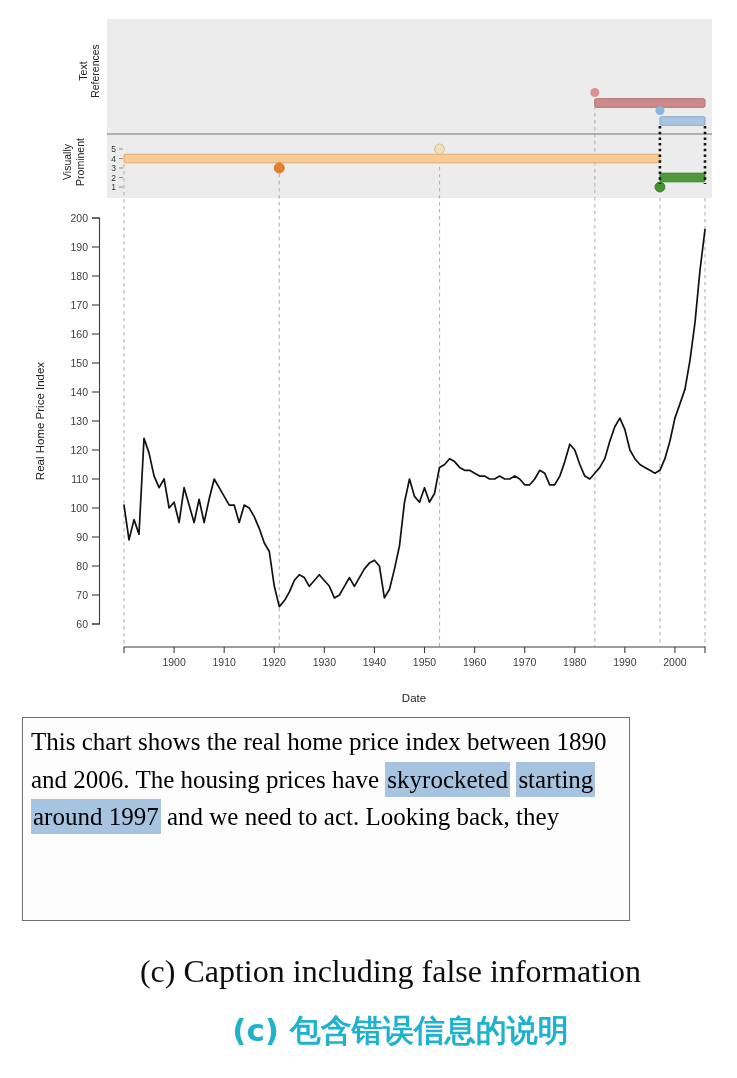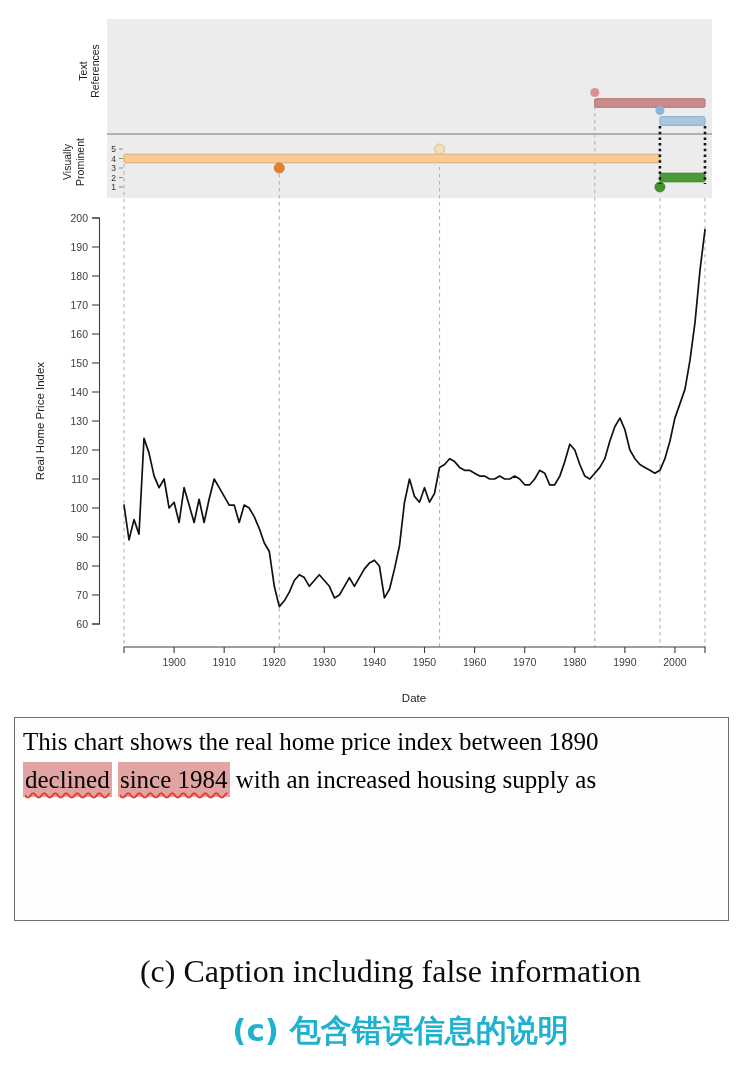--- a/index.html
+++ b/index.html
@@ -1,21 +1,21 @@
 <!DOCTYPE html>
 <html><head>
 <meta charset="utf-8">
 <style>
   html,body{margin:0;padding:0;background:#ffffff;}
   #stage{position:relative;width:737px;height:1078px;background:#ffffff;overflow:hidden;
          font-family:"Liberation Sans",sans-serif;}
   #figure-svg-wrap{position:absolute;left:0;top:0;width:737px;height:715px;}
   svg text{font-family:"Liberation Sans","DejaVu Sans",sans-serif;}
 
-  #caption-box{position:absolute;left:14px;top:717px;width:715px;height:204px;
+  #caption-box{position:absolute;left:22px;top:717px;width:608px;height:204px;
       border:1.4px solid #6f6f6f;background:#fdfdfd;box-sizing:border-box;
       padding:5px 0 0 8px;}
   .cap-line{white-space:nowrap;font-family:"Liberation Serif",serif;font-size:25px;
       line-height:37.5px;color:#000;}
   .seg-plain{background:transparent;}
   .seg-blue{background:#a6c3e0;padding:4px 2px;}
   .seg-red{background:#e2a3a3;padding:4px 2px;
       text-decoration-line:underline;text-decoration-style:wavy;
       text-decoration-color:#e8392a;text-decoration-thickness:2px;text-underline-offset:4px;}
 
@@ -116,19 +116,20 @@
         <line x1="624.8620689655172" y1="647" x2="624.8620689655172" y2="653" stroke="#3c3c3c" stroke-width="1.1"></line>
         <text x="624.8620689655172" y="666" text-anchor="middle" font-size="10.5" fill="#3c3c3c">1990</text>
         <line x1="674.948275862069" y1="647" x2="674.948275862069" y2="653" stroke="#3c3c3c" stroke-width="1.1"></line>
         <text x="674.948275862069" y="666" text-anchor="middle" font-size="10.5" fill="#3c3c3c">2000</text>
         <text x="414" y="702" text-anchor="middle" font-size="11.5" fill="#222">Date</text>
         <polyline points="124.0,505.1 129.0,539.9 134.0,519.6 139.0,534.1 144.0,438.4 149.0,452.9 154.1,476.1 159.1,487.7 164.1,479.0 169.1,508.0 174.1,502.2 179.1,522.5 184.1,487.7 189.1,505.1 194.1,522.5 199.1,499.3 204.1,522.5 209.1,499.3 214.2,479.0 219.2,487.7 224.2,496.4 229.2,505.1 234.2,505.1 239.2,522.5 244.2,505.1 249.2,508.0 254.2,516.7 259.2,528.3 264.2,542.8 269.3,551.5 274.3,586.3 279.3,606.6 284.3,600.8 289.3,592.1 294.3,580.5 299.3,574.7 304.3,577.6 309.3,586.3 314.3,580.5 319.3,574.7 324.3,580.5 329.4,586.3 334.4,597.9 339.4,595.0 344.4,586.3 349.4,577.6 354.4,586.3 359.4,577.6 364.4,568.9 369.4,563.1 374.4,560.2 379.4,566.0 384.4,597.9 389.5,589.2 394.5,568.9 399.5,545.7 404.5,502.2 409.5,479.0 414.5,496.4 419.5,502.2 424.5,487.7 429.5,502.2 434.5,493.5 439.5,467.4 444.6,464.5 449.6,458.7 454.6,461.6 459.6,467.4 464.6,470.3 469.6,470.3 474.6,473.2 479.6,476.1 484.6,476.1 489.6,479.0 494.6,479.0 499.6,476.1 504.7,479.0 509.7,479.0 514.7,476.1 519.7,479.0 524.7,484.8 529.7,484.8 534.7,479.0 539.7,470.3 544.7,473.2 549.7,484.8 554.7,484.8 559.8,476.1 564.8,461.6 569.8,444.2 574.8,450.0 579.8,464.5 584.8,476.1 589.8,479.0 594.8,473.2 599.8,467.4 604.8,458.7 609.8,441.3 614.8,426.8 619.9,418.1 624.9,429.7 629.9,450.0 634.9,458.7 639.9,464.5 644.9,467.4 649.9,470.3 654.9,473.2 659.9,470.3 664.9,458.7 669.9,441.3 674.9,418.1 680.0,403.6 685.0,389.1 690.0,360.1 695.0,322.4 700.0,270.2 705.0,229.6" fill="none" stroke="#111111" stroke-width="1.7" stroke-linejoin="round" stroke-linecap="round"></polyline>
       </svg></div>
 
   <div id="caption-box">
       <div class="cap-line"><span class="seg-plain">This chart shows the real home price index between 1890</span></div>
-      <div class="cap-line"><span class="seg-red">declined</span><span class="seg-plain"> </span><span class="seg-red">since 1984</span><span class="seg-plain"> with an increased housing supply as</span></div>
+      <div class="cap-line"><span class="seg-plain">and 2006. The housing prices have </span><span class="seg-blue">skyrocketed</span><span class="seg-plain"> </span><span class="seg-blue">starting</span></div>
+      <div class="cap-line"><span class="seg-blue">around 1997</span><span class="seg-plain"> and we need to act. Looking back, they</span></div>
     </div>
 
   <div id="caption-english">(c) Caption including false information</div>
 
   <div id="caption-chinese" style="color: rgb(30, 178, 207); padding-left: 32px;">(c) 包含错误信息的说明</div>
 </div>
 
 </body></html>

